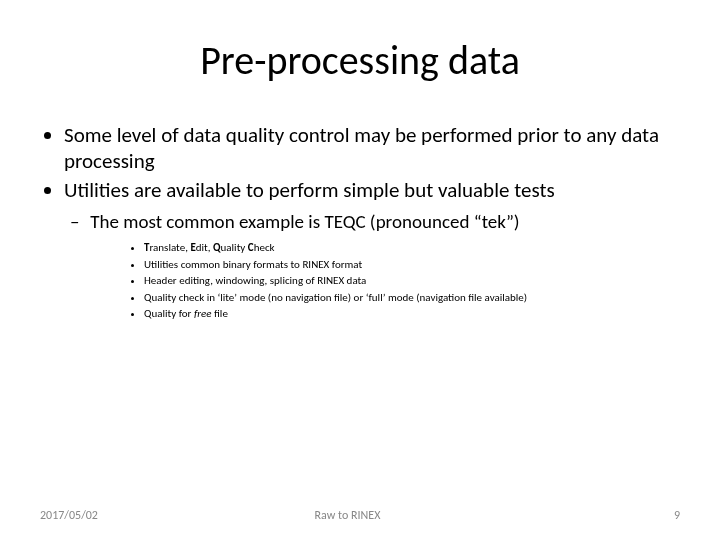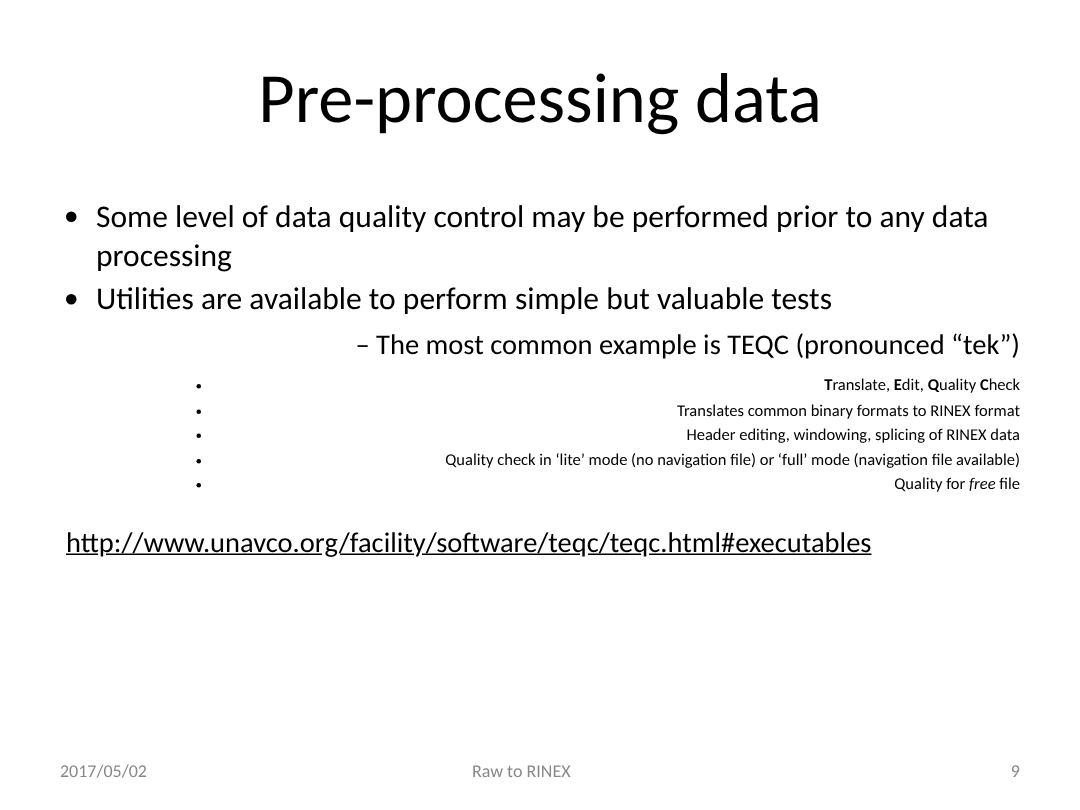--- a/index.html
+++ b/index.html
@@ -14,40 +14,39 @@
   }
   .slide {
     width: 720px;
     height: 540px;
     position: relative;
     box-sizing: border-box;
     padding: 28px 40px 0 40px;
   }
   .title {
     text-align: center;
-    font-size: 47px;
+    font-size: 40px;
     font-weight: 400;
     margin: 8px 0 38px 0;
   }
   ul.l1 {
     list-style: disc;
     padding-left: 24px;
     margin: 0;
     font-size: 21px;
     line-height: 1.22;
   }
   ul.l1 > li {
     margin-bottom: 4px;
   }
   ul.l2 {
     list-style: none;
     padding-left: 22px;
     margin: 6px 0 0 0;
     font-size: 19px;
-    text-align: right;
   }
   ul.l2 > li::before {
     content: "–";
     display: inline-block;
     width: 16px;
     margin-left: -16px;
   }
   ul.l2 > li {
     margin-bottom: 6px;
   }
@@ -104,33 +103,32 @@
     <li>Some level of data quality control may be performed prior to any data processing</li>
     <li>
       <span>Utilities are available to perform simple but valuable tests</span>
       <ul class="l2">
         <li>
           <span>The most common example is TEQC (pronounced “tek”)</span>
           <ul class="l3">
             <li>
               <span class="bold">T</span><span>ranslate, </span><span class="bold">E</span><span>dit, </span><span class="bold">Q</span><span>uality </span><span class="bold">C</span><span>heck</span>
             </li>
-            <li>Translates common  binary formats to RINEX format</li>
+            <li>Utilities common  binary formats to RINEX format</li>
             <li>Header editing, windowing, splicing of RINEX data</li>
             <li>Quality check in ‘lite’ mode (no navigation file) or ‘full’ mode (navigation file available)</li>
             <li>
               <span>Quality for </span><span class="italic">free</span><span> file</span>
             </li>
           </ul>
         </li>
       </ul>
     </li>
   </ul>
 
-  <a class="link" href="#">http://www.unavco.org/facility/software/teqc/teqc.html#executables</a>
 
   <div class="footer">
     <span>2017/05/02</span>
     <span class="center">Raw to RINEX</span>
     <span class="right">9</span>
   </div>
 
 </div>
 
 </body></html>

